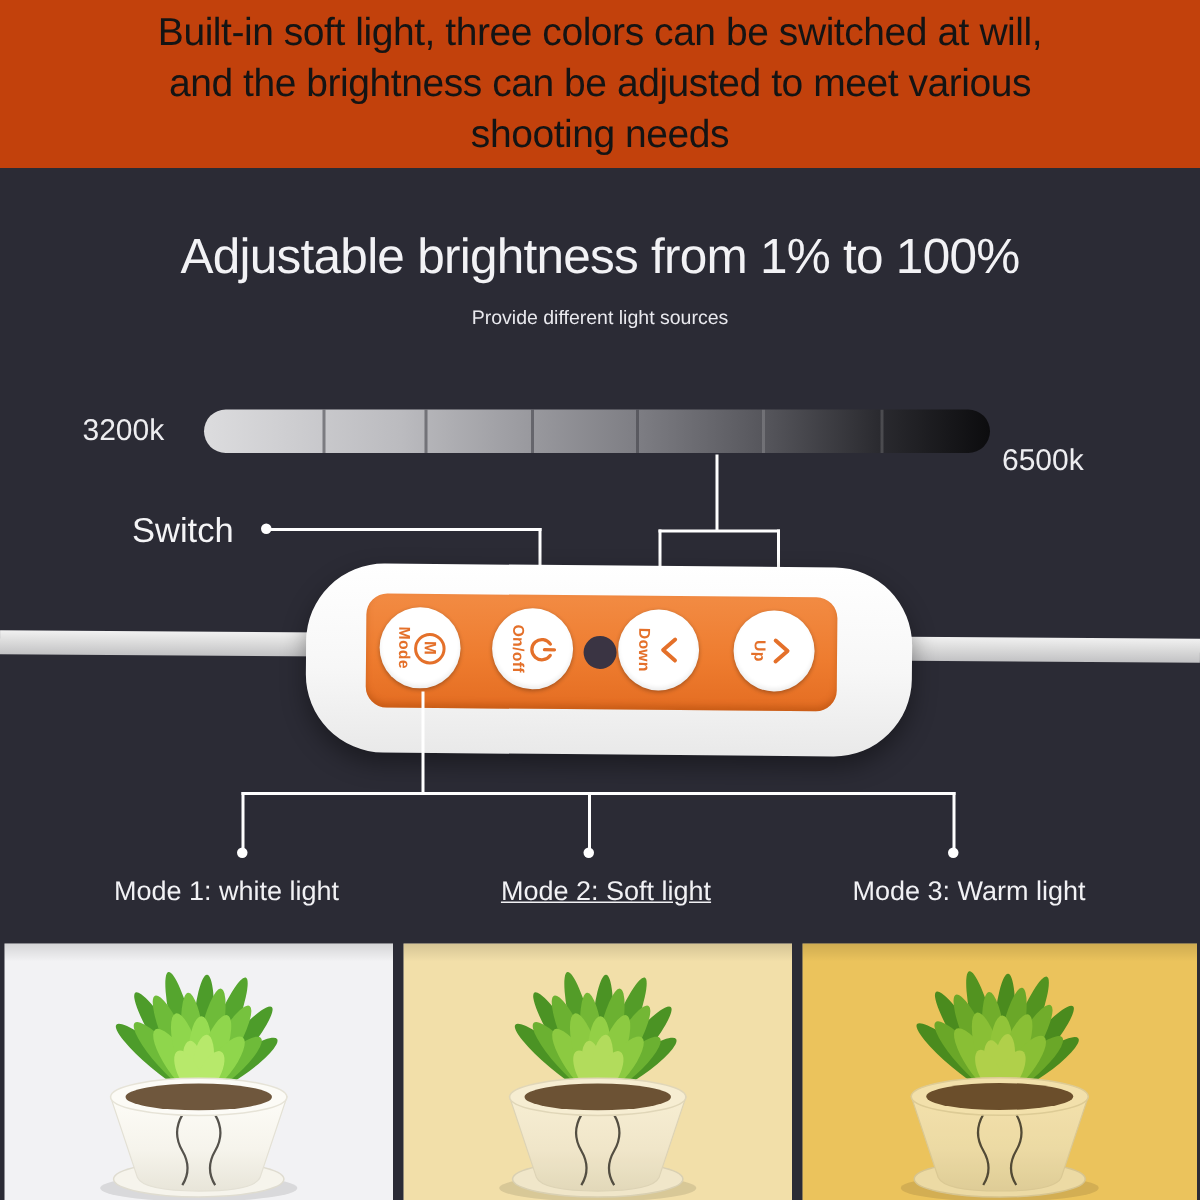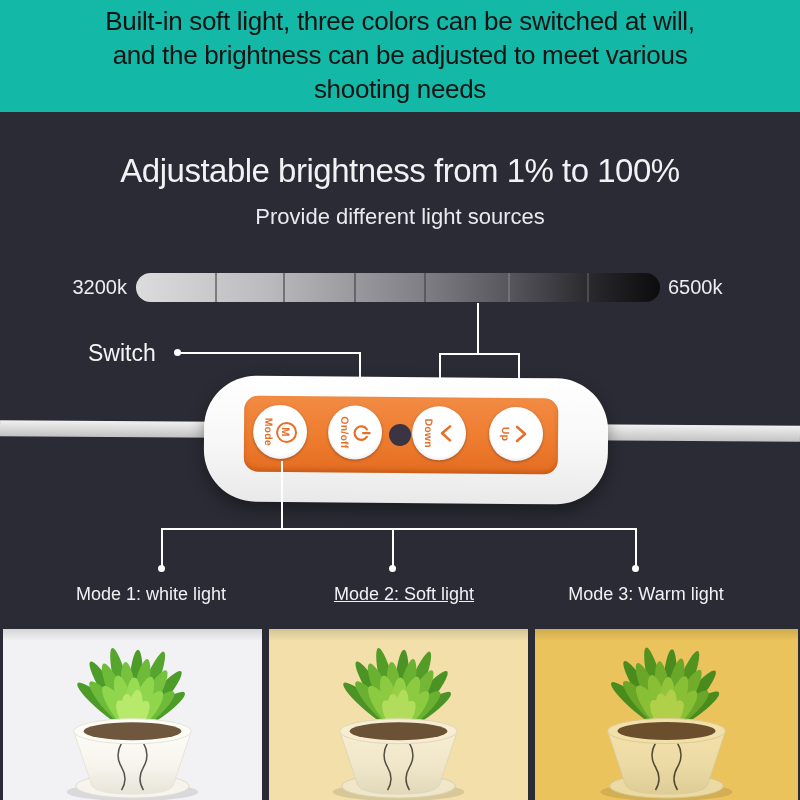--- a/index.html
+++ b/index.html
@@ -1,31 +1,31 @@
 <!DOCTYPE html>
 <html><head>
 <meta charset="utf-8">
 <style>
   html,body{margin:0;padding:0;background:#555;}
   .page{position:relative;width:800px;height:800px;margin:0 auto;overflow:hidden;
         font-family:"Liberation Sans",sans-serif;background:#2b2b35;}
   
-  .intro{position:absolute;left:0;top:0;width:800px;height:112px;background:#14b8a6;
+  .intro{position:absolute;left:0;top:0;width:800px;height:112px;background:#c2410c;
          display:flex;flex-direction:column;justify-content:flex-start;padding-top:4px;box-sizing:border-box;}
   .intro div{text-align:center;font-size:26px;line-height:34px;color:#141414;letter-spacing:-0.3px;}
   
   .dark{position:absolute;left:0;top:112px;width:800px;height:688px;background:#2b2b35;}
   .feature-title{position:absolute;left:0;top:40px;width:800px;text-align:center;
                  color:#f2f2f5;font-size:33px;letter-spacing:-0.5px;}
   .feature-subtitle{position:absolute;left:0;top:92px;width:800px;text-align:center;
-                 color:#e9e9ee;font-size:22px;}
+                 color:#e9e9ee;font-size:13px;}
   
   .k-label{position:absolute;top:164px;font-size:20px;color:#ededf0;}
-  .k-left{left:55px;width:72px;text-align:right;}
-  .k-right{left:668px;width:90px;text-align:left;}
+  .k-left{left:55px;width:72px;text-align:left;}
+  .k-right{left:668px;width:90px;text-align:left;margin-top:20px;}
   .temp-bar{position:absolute;left:136px;top:161px;width:524px;height:29px;border-radius:15px;
             background:linear-gradient(90deg,#dcdcde 0%,#cfcfd2 10%,#bbbbbf 25%,#9c9ca1 40%,
                        #7e7e84 55%,#54545a 72%,#2a2a2f 86%,#0c0c0e 100%);overflow:hidden;}
   .seg{position:absolute;top:0;width:2px;height:29px;}
   .seg.dk{background:rgba(60,60,68,.55);}
   .seg.lt{background:rgba(255,255,255,.16);}
   .s1{left:15%;} .s2{left:28%;} .s3{left:41.6%;} .s4{left:55%;} .s5{left:71%;} .s6{left:86%;}
   
   .line{position:absolute;background:#ffffff;}
   .dot{position:absolute;width:7px;height:7px;border-radius:50%;background:#ffffff;}

